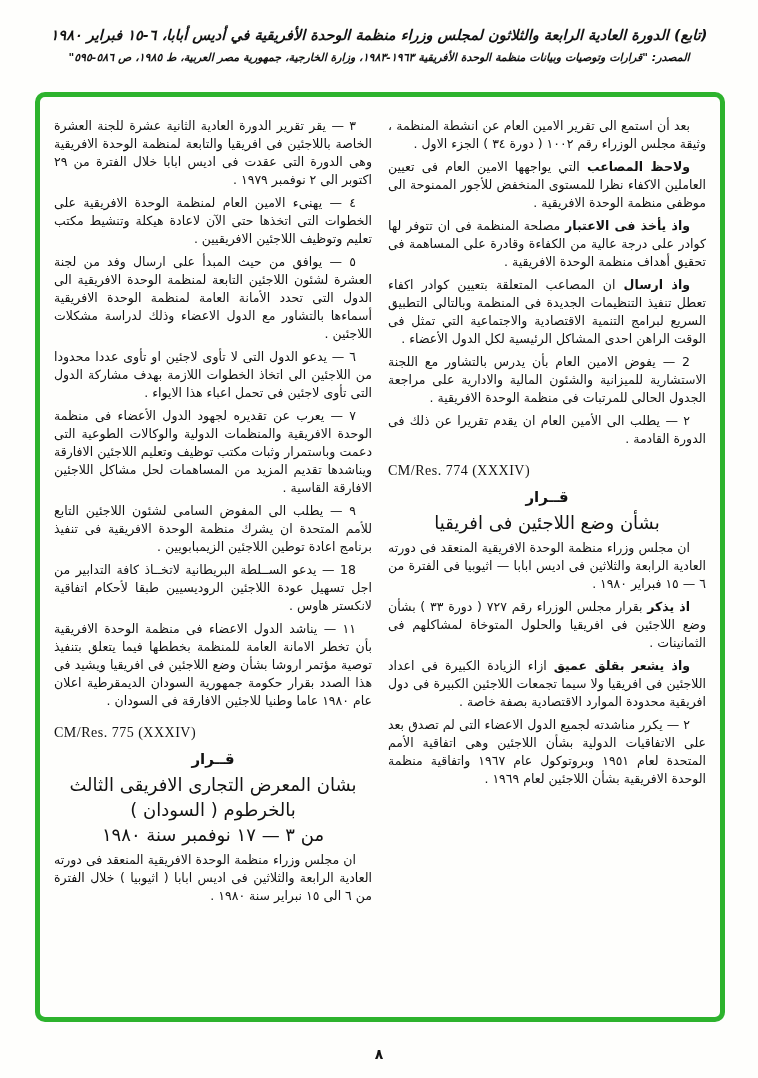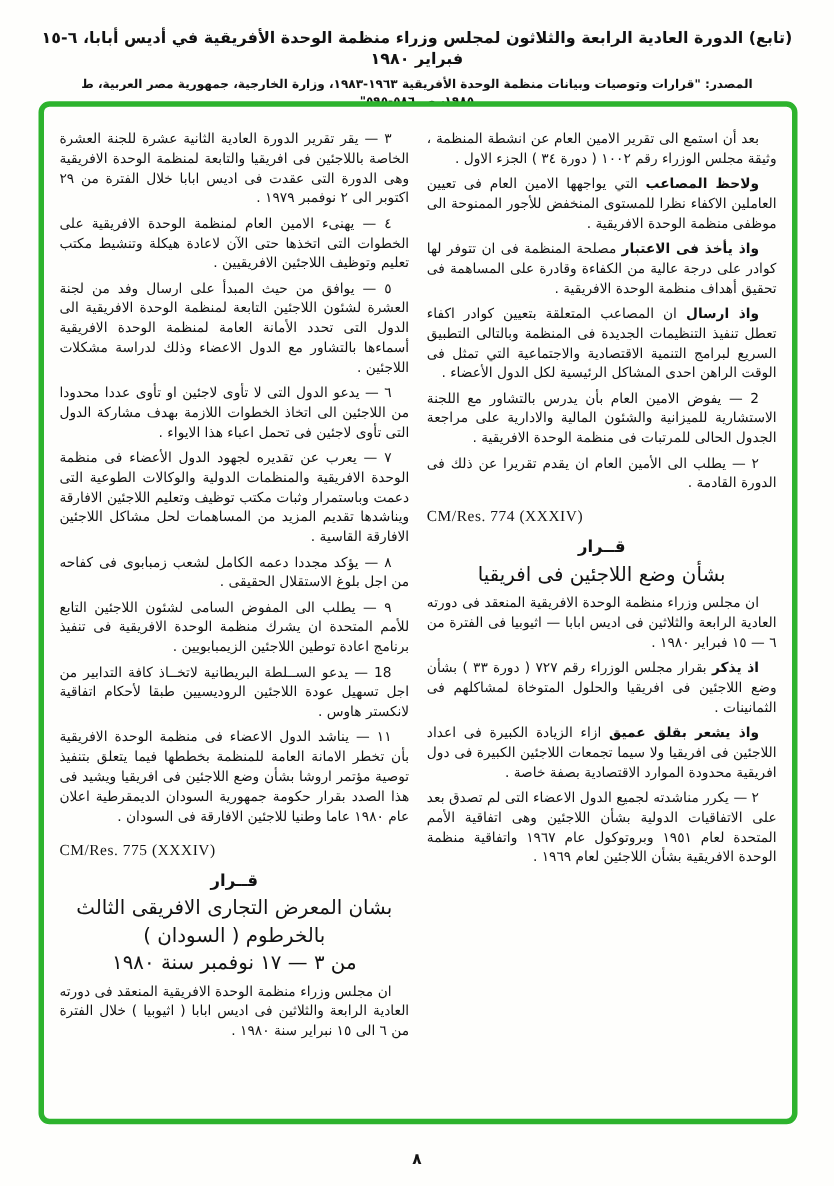--- a/index.html
+++ b/index.html
@@ -4,21 +4,21 @@
 <style>
   html,body{margin:0;padding:0;}
   body{
     width:758px;height:1078px;
     background:#fefefc;
     font-family:"DejaVu Sans", sans-serif;
     direction:rtl;
     position:relative;
     color:#121212;
   }
-  .header{ text-align:center; padding-top:26px; }
+  .header{ text-align:center; padding-top:26px;font-style:italic; }
   .header .line1{
     font-weight:bold; font-size:14.5px; line-height:19px;
     padding:0 34px;
   }
   .header .line2{
     font-weight:bold; font-size:11px; line-height:15px; margin-top:5px;
     padding:0 60px;
   }
   .frame{
     position:absolute; right:33px; top:92px;
@@ -80,21 +80,20 @@
         <div class="para"><span class="lead">اذ يذكر</span> بقرار مجلس الوزراء رقم ٧٢٧ ( دورة ٣٣ ) بشأن وضع اللاجئين فى افريقيا والحلول المتوخاة لمشاكلهم فى الثمانينات .</div>
         <div class="para"><span class="lead">واذ يشعر بقلق عميق</span> ازاء الزيادة الكبيرة فى اعداد اللاجئين فى افريقيا ولا سيما تجمعات اللاجئين الكبيرة فى دول افريقية محدودة الموارد الاقتصادية بصفة خاصة .</div>
         <div class="para">٢ — يكرر مناشدته لجميع الدول الاعضاء التى لم تصدق بعد على الاتفاقيات الدولية بشأن اللاجئين وهى اتفاقية الأمم المتحدة لعام ١٩٥١ وبروتوكول عام ١٩٦٧ واتفاقية منظمة الوحدة الافريقية بشأن اللاجئين لعام ١٩٦٩ .</div>
       </div>
     <div class="col">
         <div class="para">٣ — يقر تقرير الدورة العادية الثانية عشرة للجنة العشرة الخاصة باللاجئين فى افريقيا والتابعة لمنظمة الوحدة الافريقية وهى الدورة التى عقدت فى اديس ابابا خلال الفترة من ٢٩ اكتوبر الى ٢ نوفمبر ١٩٧٩ .</div>
         <div class="para">٤ — يهنىء الامين العام لمنظمة الوحدة الافريقية على الخطوات التى اتخذها حتى الآن لاعادة هيكلة وتنشيط مكتب تعليم وتوظيف اللاجئين الافريقيين .</div>
         <div class="para">٥ — يوافق من حيث المبدأ على ارسال وفد من لجنة العشرة لشئون اللاجئين التابعة لمنظمة الوحدة الافريقية الى الدول التى تحدد الأمانة العامة لمنظمة الوحدة الافريقية أسماءها بالتشاور مع الدول الاعضاء وذلك لدراسة مشكلات اللاجئين .</div>
         <div class="para">٦ — يدعو الدول التى لا تأوى لاجئين او تأوى عددا محدودا من اللاجئين الى اتخاذ الخطوات اللازمة بهدف مشاركة الدول التى تأوى لاجئين فى تحمل اعباء هذا الايواء .</div>
         <div class="para">٧ — يعرب عن تقديره لجهود الدول الأعضاء فى منظمة الوحدة الافريقية والمنظمات الدولية والوكالات الطوعية التى دعمت وباستمرار وثبات مكتب توظيف وتعليم اللاجئين الافارقة ويناشدها تقديم المزيد من المساهمات لحل مشاكل اللاجئين الافارقة القاسية .</div>
-        <div class="para">٨ — يؤكد مجددا دعمه الكامل لشعب زمبابوى فى كفاحه من اجل بلوغ الاستقلال الحقيقى .</div>
         <div class="para">٩ — يطلب الى المفوض السامى لشئون اللاجئين التابع للأمم المتحدة ان يشرك منظمة الوحدة الافريقية فى تنفيذ برنامج اعادة توطين اللاجئين الزيمبابويين .</div>
         <div class="para">18 — يدعو الســلطة البريطانية لاتخــاذ كافة التدابير من اجل تسهيل عودة اللاجئين الروديسيين طبقا لأحكام اتفاقية لانكستر هاوس .</div>
         <div class="para">١١ — يناشد الدول الاعضاء فى منظمة الوحدة الافريقية بأن تخطر الامانة العامة للمنظمة بخططها فيما يتعلق بتنفيذ توصية مؤتمر اروشا بشأن وضع اللاجئين فى افريقيا ويشيد فى هذا الصدد بقرار حكومة جمهورية السودان الديمقرطية اعلان عام ١٩٨٠ عاما وطنيا للاجئين الافارقة فى السودان .</div>
         <div class="para ref">CM/Res. 775 (XXXIV)</div>
         <div class="para h-main">قــرار</div>
         <div class="para h-sub">بشان المعرض التجارى الافريقى الثالث</div>
         <div class="para h-sub">بالخرطوم ( السودان )</div>
         <div class="para h-sub">من ٣ — ١٧ نوفمبر سنة ١٩٨٠</div>
         <div class="para">ان مجلس وزراء منظمة الوحدة الافريقية المنعقد فى دورته العادية الرابعة والثلاثين فى اديس ابابا ( اثيوبيا ) خلال الفترة من ٦ الى ١٥ نبراير سنة ١٩٨٠ .</div>
       </div>

